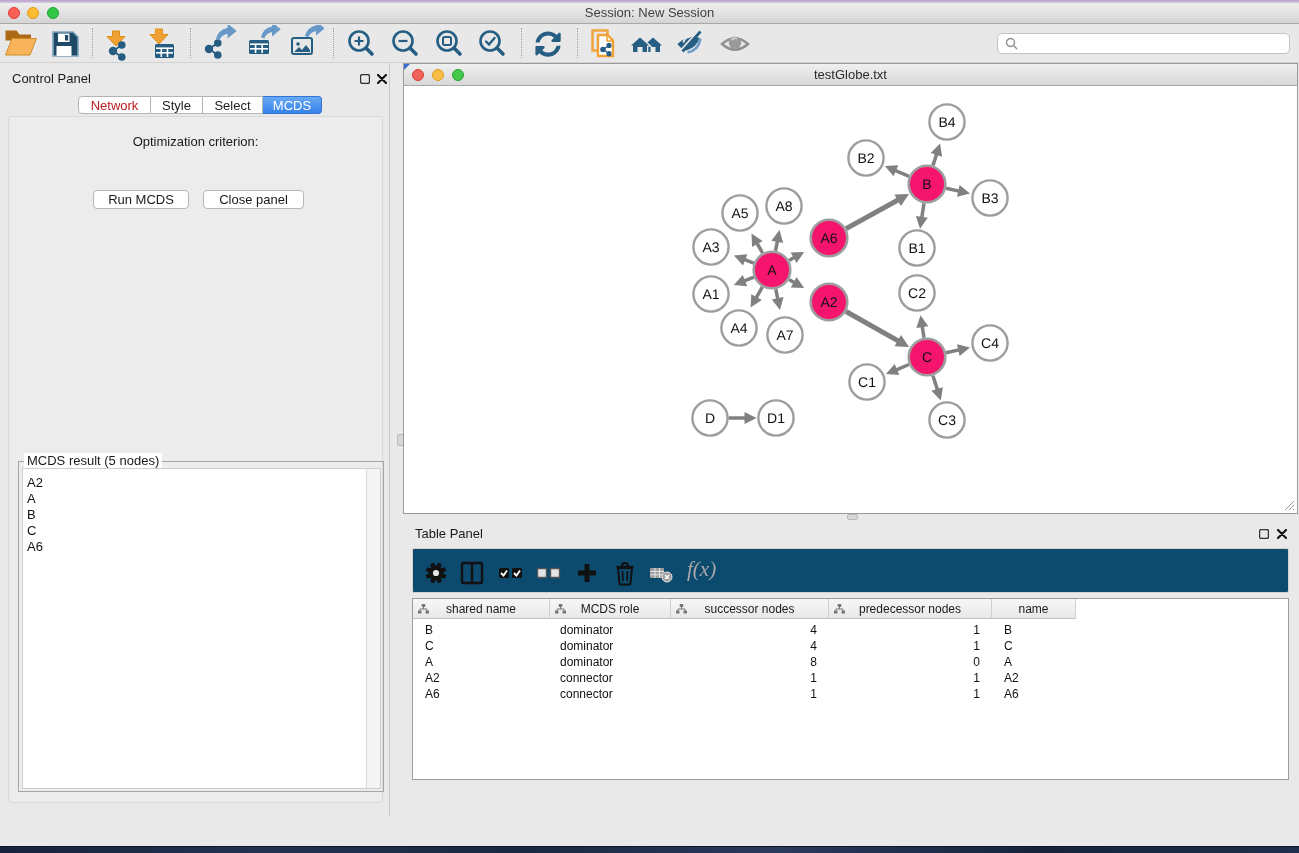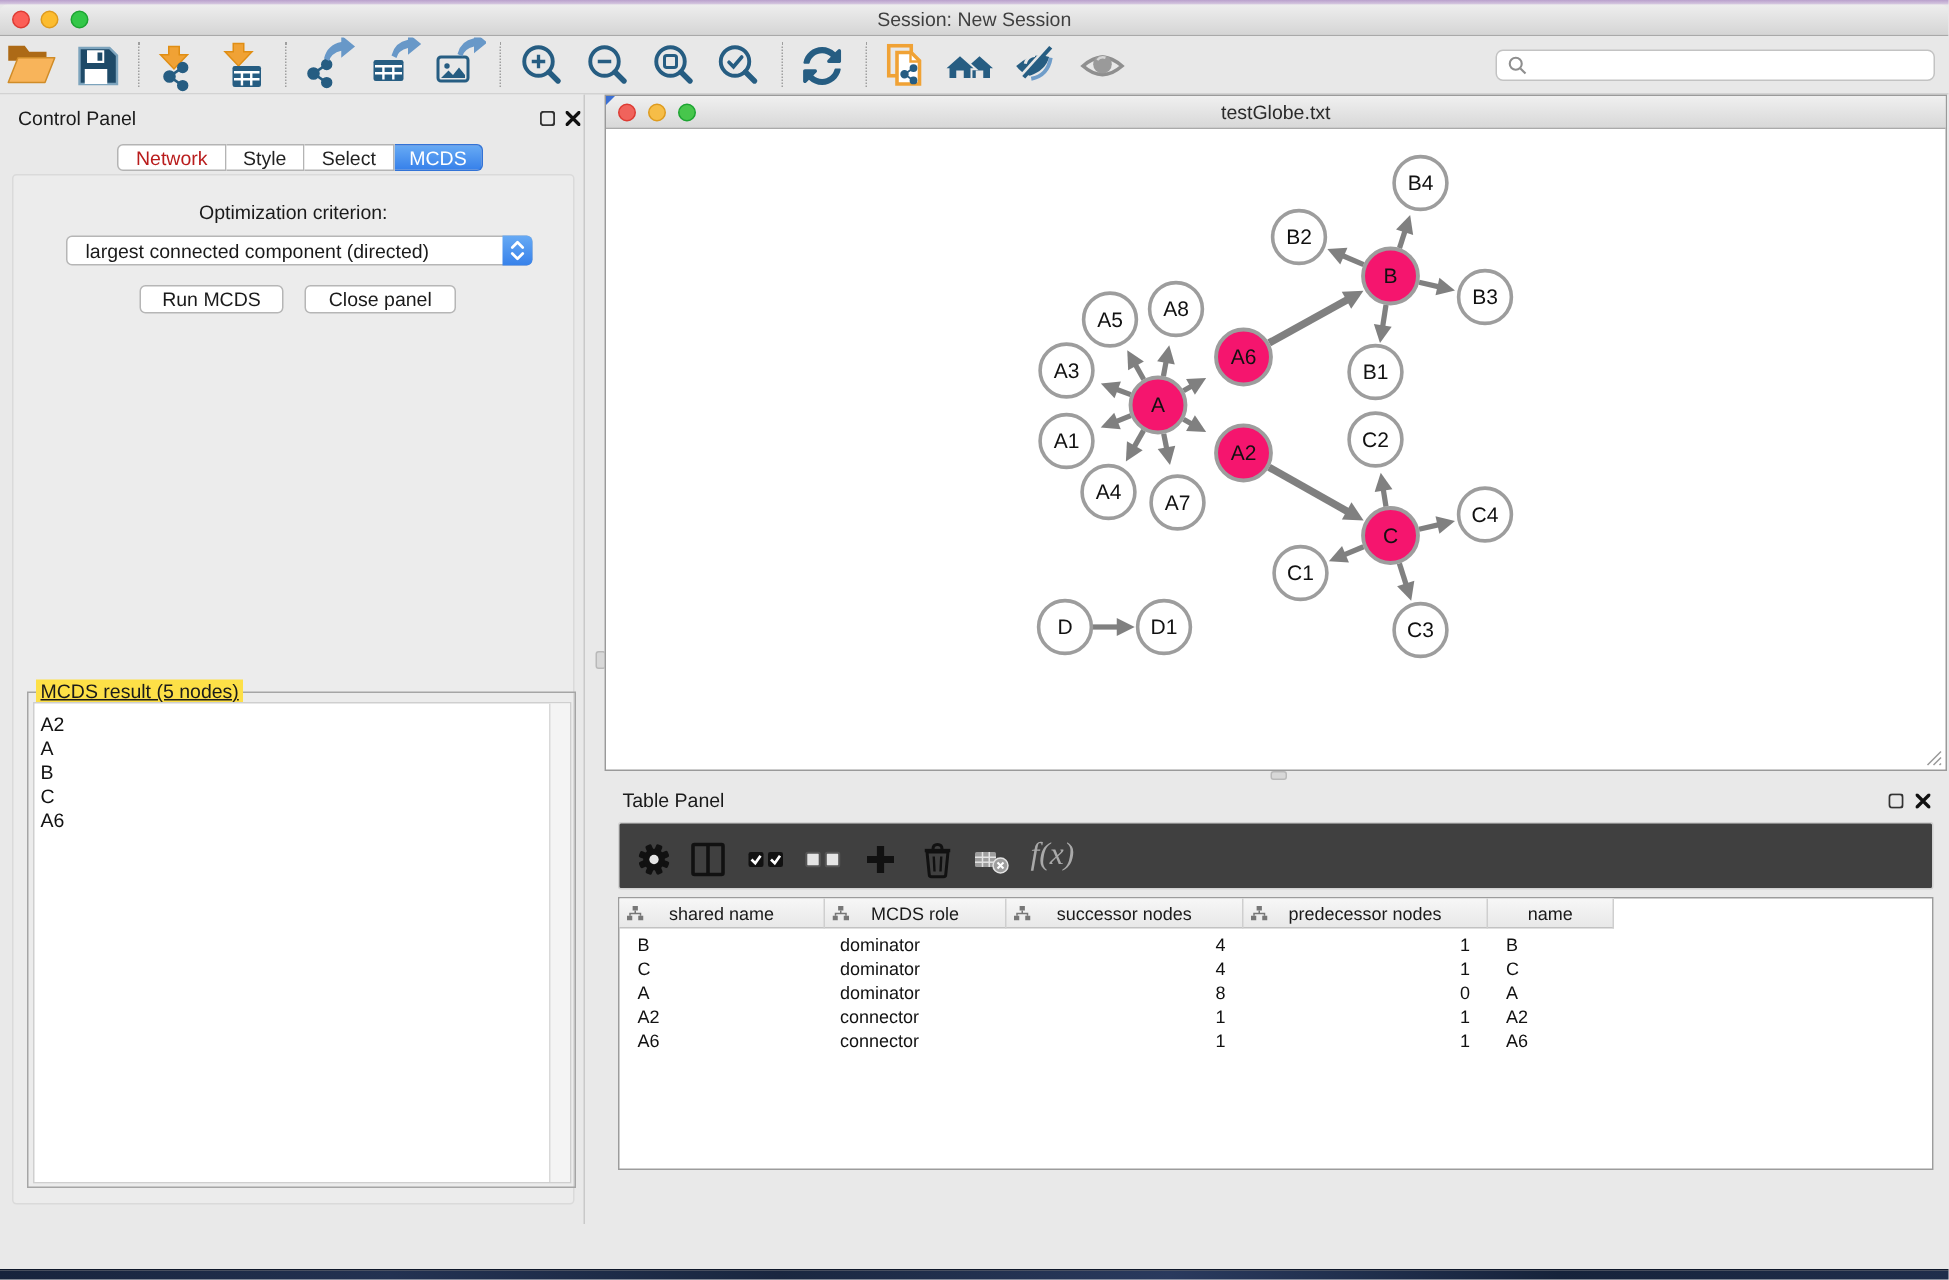--- a/index.html
+++ b/index.html
@@ -155,35 +155,26 @@
   <div class="abs" style="left:78px;top:33px;height:18px;display:flex;font-size:13px;">
     <div style="width:73px;background:#fff;border:1px solid #b4b4b4;border-radius:4px 0 0 4px;text-align:center;line-height:17px;color:#b91c1c;">Network</div>
     <div style="width:52px;background:#fff;border:1px solid #b4b4b4;border-left:none;text-align:center;line-height:17px;color:#222;">Style</div>
     <div style="width:60px;background:#fff;border:1px solid #b4b4b4;border-left:none;text-align:center;line-height:17px;color:#222;">Select</div>
     <div style="width:59px;background:linear-gradient(#67aaf4,#3781ea);border:1px solid #3273d6;border-left:none;border-radius:0 4px 4px 0;text-align:center;line-height:17px;color:#fff;">MCDS</div>
   </div>
 
   <div class="abs" style="left:8px;top:53px;width:375px;height:687px;background:#ececec;border:1px solid #dadada;border-radius:3px;">
     <div style="position:absolute;left:0;top:17px;width:100%;text-align:center;font-size:13px;color:#1a1a1a;">Optimization criterion:</div>
 
-    <div style="position:absolute;left:35px;top:40px;width:311px;height:20px;background:#fff;border:1px solid #b6b6b6;border-radius:4px;">
-      <div style="position:absolute;left:12px;top:0;font-size:13px;line-height:19px;color:#1a1a1a;">largest connected component (directed)</div>
-      <div style="position:absolute;right:-1px;top:-1px;width:20px;height:20px;background:linear-gradient(#67aaf4,#3781ea);border-radius:0 4px 4px 0;">
-        <svg width="20" height="20" viewBox="0 0 20 20">
-              <path d="M6.5 8 L10 4.5 L13.5 8" fill="none" stroke="#fff" stroke-width="1.8" stroke-linecap="round" stroke-linejoin="round"></path>
-              <path d="M6.5 12 L10 15.5 L13.5 12" fill="none" stroke="#fff" stroke-width="1.8" stroke-linecap="round" stroke-linejoin="round"></path>
-            </svg>
-      </div>
-    </div>
 
     <div style="position:absolute;left:84px;top:73px;width:96px;height:19px;background:#fff;border:1px solid #b6b6b6;border-radius:4px;text-align:center;font-size:13px;line-height:18px;color:#1a1a1a;">Run MCDS</div>
     <div style="position:absolute;left:194px;top:73px;width:101px;height:19px;background:#fff;border:1px solid #b6b6b6;border-radius:4px;text-align:center;font-size:13px;line-height:18px;color:#1a1a1a;">Close panel</div>
 
     <div style="position:absolute;left:9px;top:344px;width:366px;height:331px;border:1px solid #a5a5a5;">
-      <div style="position:absolute;left:5px;top:-9px;background:#fde047;padding:0 3px;font-size:13px;color:#1a1a1a;text-decoration:underline;">MCDS result (5 nodes)</div>
+      <div style="position:absolute;left:5px;top:-9px;background:#ffffff;padding:0 3px;font-size:13px;color:#1a1a1a;">MCDS result (5 nodes)</div>
       <div style="position:absolute;left:3px;top:6px;width:359px;height:321px;background:#fff;border:1px solid #cfcfcf;">
         <div style="position:absolute;left:4px;top:6px;font-size:13px;line-height:16px;color:#111;">A2<br>A<br>B<br>C<br>A6</div>
         <div style="position:absolute;right:0;top:0;width:14px;height:100%;background:#f4f4f4;border-left:1px solid #d9d9d9;"></div>
       </div>
     </div>
   </div>
 </div>
 
 <div class="abs" style="left:397px;top:434px;width:7px;height:12px;background:#d8d8d8;border:1px solid #b9b9b9;border-radius:2px;"></div>
 
@@ -288,21 +279,21 @@
 
 <div class="abs" style="left:404px;top:520px;width:895px;height:295px;background:#e9e9e9;">
   <div style="position:absolute;left:11px;top:6px;font-size:13px;color:#1a1a1a;">Table Panel</div>
   <svg class="abs" style="left:855px;top:9px" width="10" height="10" viewBox="0 0 10 10">
         <rect x="0.5" y="0.5" width="9" height="9" rx="2" fill="none" stroke="#333" stroke-width="1.4"></rect>
       </svg>
   <svg class="abs" style="left:873px;top:9px" width="10" height="10" viewBox="0 0 10 10">
         <path d="M1 1 L9 9 M9 1 L1 9" stroke="#111" stroke-width="2.2" stroke-linecap="round"></path>
       </svg>
 
-  <div style="position:absolute;left:8px;top:28px;width:877px;height:45px;background:#404040;border:1px solid #d2d2d2;border-radius:2px;">
+  <div style="position:absolute;left:8px;top:28px;width:877px;height:45px;background:#0c4a6e;border:1px solid #d2d2d2;border-radius:2px;">
 <svg style="position:absolute;left:10px;top:11px" width="26" height="26" viewBox="0 0 26 26">
           <g fill="#111">
             <rect x="10.8" y="2.6" width="4.4" height="5" rx="1.2" transform="rotate(22 13 13)"></rect>
             <rect x="10.8" y="2.6" width="4.4" height="5" rx="1.2" transform="rotate(67 13 13)"></rect>
             <rect x="10.8" y="2.6" width="4.4" height="5" rx="1.2" transform="rotate(112 13 13)"></rect>
             <rect x="10.8" y="2.6" width="4.4" height="5" rx="1.2" transform="rotate(157 13 13)"></rect>
             <rect x="10.8" y="2.6" width="4.4" height="5" rx="1.2" transform="rotate(202 13 13)"></rect>
             <rect x="10.8" y="2.6" width="4.4" height="5" rx="1.2" transform="rotate(247 13 13)"></rect>
             <rect x="10.8" y="2.6" width="4.4" height="5" rx="1.2" transform="rotate(292 13 13)"></rect>
             <rect x="10.8" y="2.6" width="4.4" height="5" rx="1.2" transform="rotate(337 13 13)"></rect>

